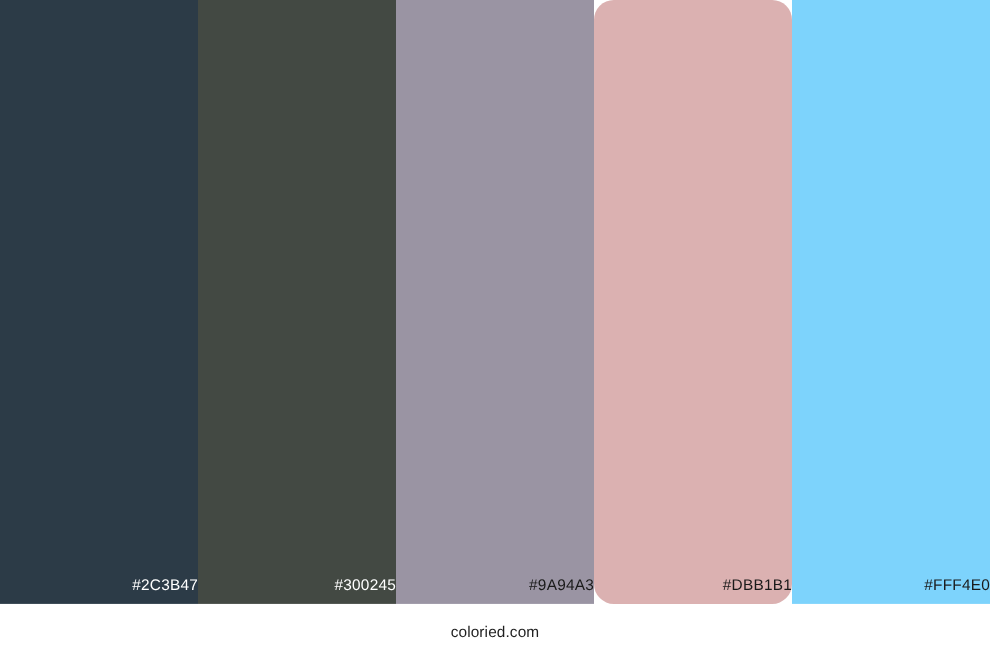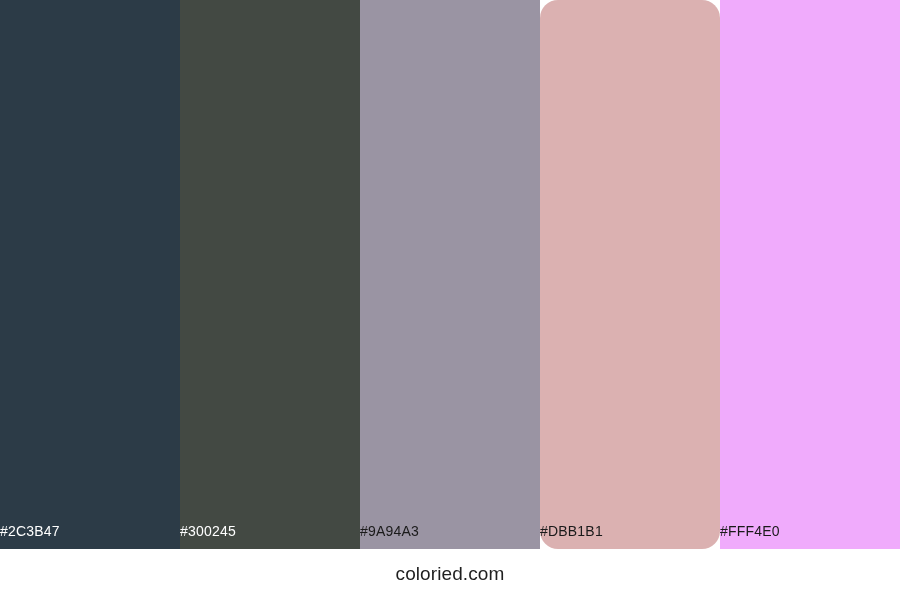--- a/index.html
+++ b/index.html
@@ -25,21 +25,21 @@
     display: flex;
     flex-direction: row;
     width: 100%;
   }
   .swatch {
     flex: 1 1 20%;
     height: 100%;
     position: relative;
     display: flex;
     align-items: flex-end;
-    justify-content: flex-start;
+    justify-content: flex-end;
   }
   .swatch-label {
     font-family: "Liberation Sans", sans-serif;
     font-size: 14px;
     font-weight: 400;
     letter-spacing: 0.2px;
     line-height: 1;
     padding-bottom: 11px;
     user-select: text;
     white-space: nowrap;
@@ -52,21 +52,21 @@
   }
   #footer-bar {
     flex: 1 1 auto;
     background: #ffffff;
     display: flex;
     align-items: center;
     justify-content: center;
   }
   #site-credit {
     font-family: "Liberation Sans", sans-serif;
-    font-size: 19px;
+    font-size: 14px;
     font-weight: 400;
     color: #1f1f1f;
     letter-spacing: 0.1px;
     line-height: 1;
     padding-bottom: 2px;
   }
 </style>
 </head>
 <body>
 
@@ -83,21 +83,21 @@
     </div>
 
     <div class="swatch" style="background-color: rgb(154, 148, 163);">
       <span class="swatch-label label-dark">#9A94A3</span>
     </div>
 
     <div class="swatch" style="background-color: rgb(219, 177, 177); border-radius: 18px;">
       <span class="swatch-label label-dark">#DBB1B1</span>
     </div>
 
-    <div class="swatch" style="background-color: #f0abfc;">
+    <div class="swatch" style="background-color: #7dd3fc;">
       <span class="swatch-label label-dark">#FFF4E0</span>
     </div>
 
   </div>
 
   <div id="footer-bar">
     <span id="site-credit">coloried.com</span>
   </div>
 
 </div>

